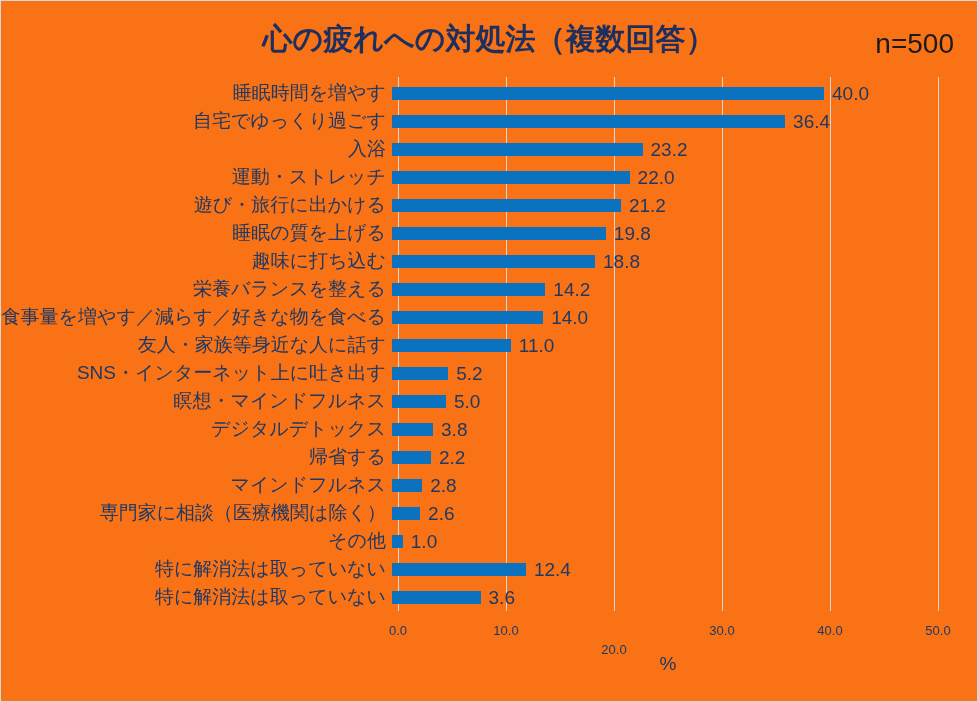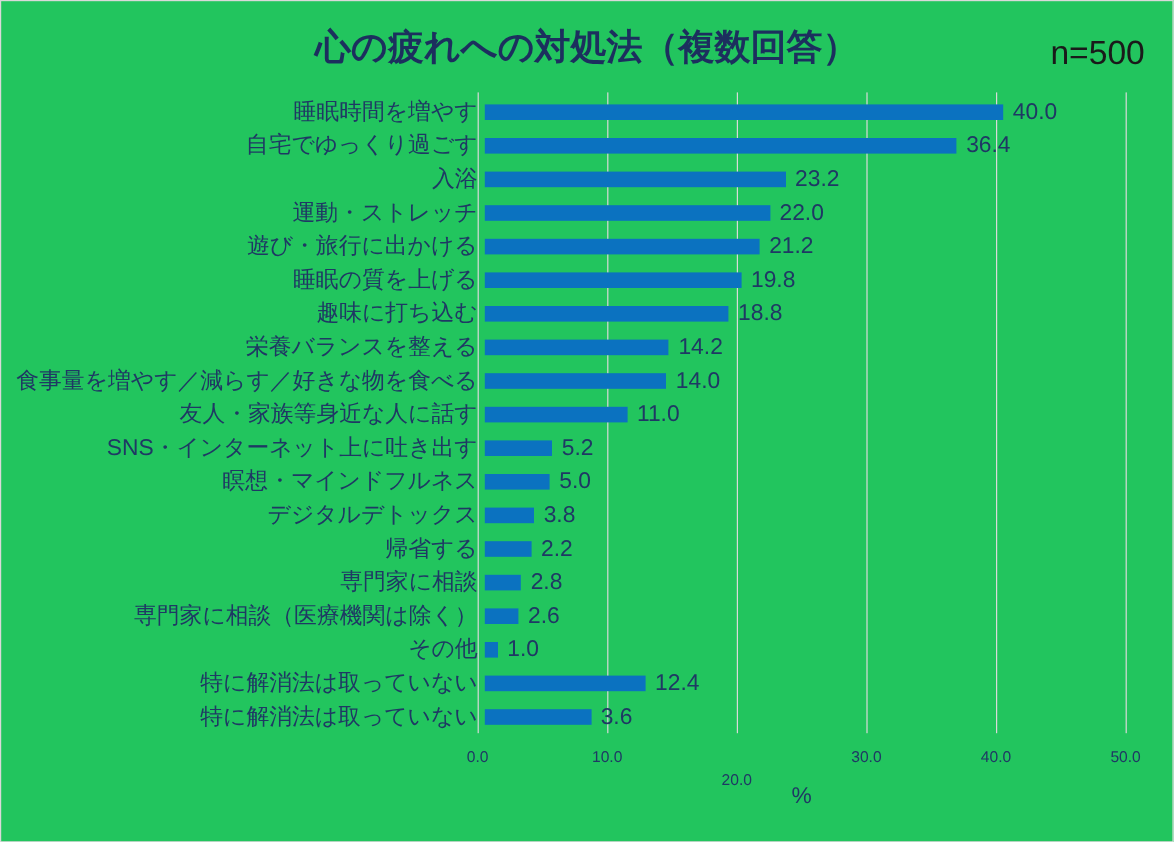--- a/index.html
+++ b/index.html
@@ -1,21 +1,21 @@
 <!DOCTYPE html>
 <html><head>
 <meta charset="utf-8">
 <style>
   html,body{margin:0;padding:0;background:#fff;}
   body{font-family:"Liberation Sans","DejaVu Sans",sans-serif;}
   .page{
     position:relative;
     width:978px;height:702px;
     box-sizing:border-box;
-    background:#22c55e;
+    background:#f97316;
     border:1px solid #d9d9d9;
     overflow:hidden;
   }
   .chart-title{
     position:absolute;top:18px;left:0;width:100%;
     text-align:center;
     font-size:30px;font-weight:bold;
     color:#1c2f5e;
     letter-spacing:0px;
   }
@@ -26,21 +26,21 @@
   }
   .gridlines{
     position:absolute;left:397px;top:76px;
     width:540px;height:534px;
   }
   .gridline{
     position:absolute;top:0;bottom:0;width:1px;
     background:#d9d9d9;
   }
   .rows{
-    position:absolute;left:12px;top:78px;width:962px;
+    position:absolute;left:0;top:78px;width:962px;
   }
   .bar-row{
     height:28px;display:flex;align-items:center;
   }
   .cat{
     width:391px;padding-right:6px;box-sizing:border-box;
     text-align:right;white-space:nowrap;
     font-size:19px;color:#1f3864;
     flex:none;overflow:visible;
   }
@@ -179,21 +179,21 @@
         </div>
       </div>
       <div class="bar-row">
         <div class="cat">帰省する</div>
         <div class="bar-wrap">
           <div class="bar" style="width: 7.2%; background: rgb(11, 114, 192);"></div>
           <span class="val">2.2</span>
         </div>
       </div>
       <div class="bar-row">
-        <div class="cat">専門家に相談</div>
+        <div class="cat">マインドフルネス</div>
         <div class="bar-wrap">
           <div class="bar" style="width: 5.6%; background: rgb(11, 114, 192);"></div>
           <span class="val">2.8</span>
         </div>
       </div>
       <div class="bar-row">
         <div class="cat">専門家に相談（医療機関は除く）</div>
         <div class="bar-wrap">
           <div class="bar" style="width: 5.2%; background: rgb(11, 114, 192);"></div>
           <span class="val">2.6</span>

